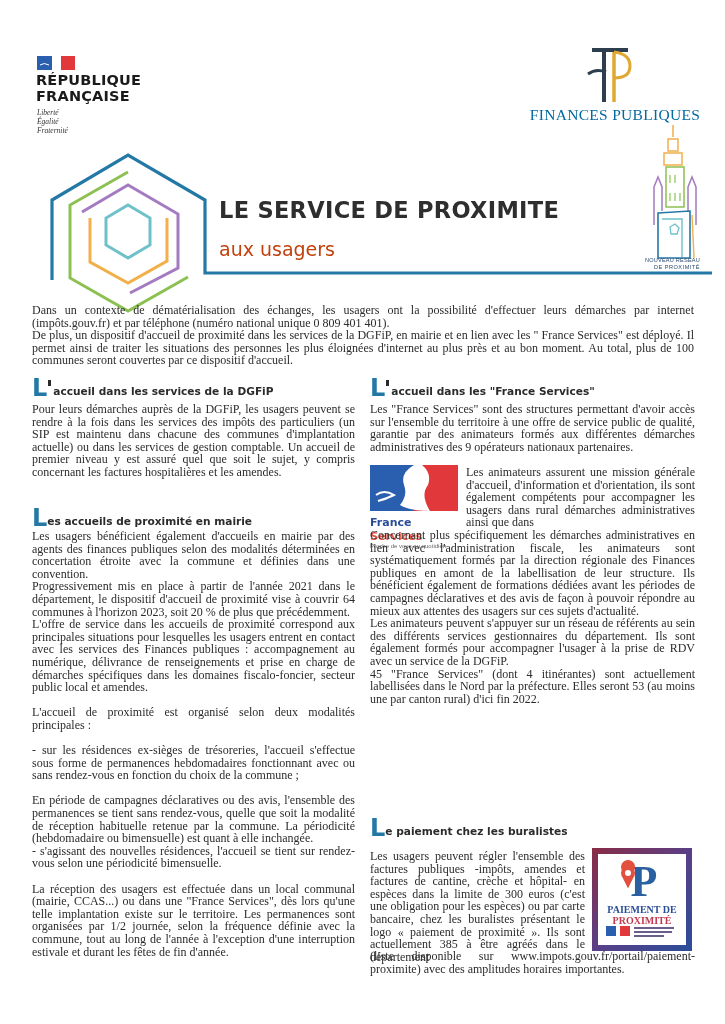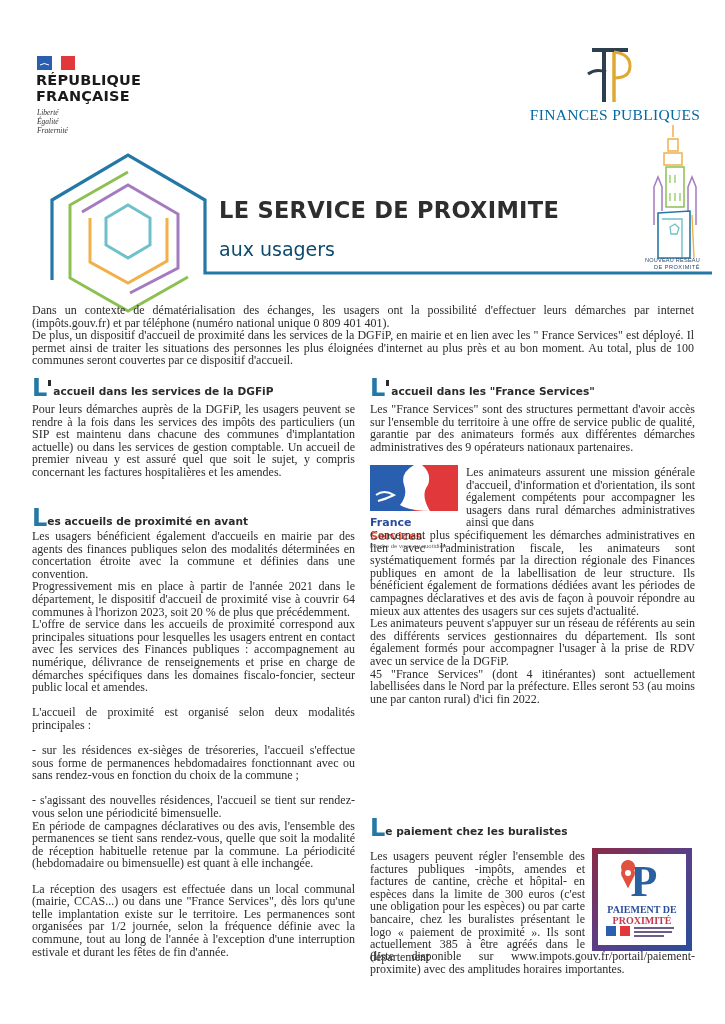--- a/index.html
+++ b/index.html
@@ -16,21 +16,21 @@
   #fp-name { left: 520px; top: 106px; width: 190px; text-align: center; font-family: "Liberation Serif", serif; font-size: 15.5px; color: #0369a1; letter-spacing: 0.3px; }
 
   
   #tower { left: 648px; top: 125px; width: 50px; height: 135px; }
   #tower-caption { left: 630px; top: 257px; width: 70px; text-align: right; font-family: "Liberation Sans", sans-serif; font-size: 5.6px; line-height: 7px; color: #2b4a72; letter-spacing: 0.5px; }
   #tower-caption div:first-child { letter-spacing: 0.2px; }
 
   
   #hex-logo { left: 0; top: 0; width: 725px; height: 320px; pointer-events: none; }
   #title { left: 219px; top: 197px; font-family: "DejaVu Sans", sans-serif; font-weight: bold; font-size: 22.5px; color: #2e2e2e; letter-spacing: 0.3px; }
-  #subtitle { left: 219px; top: 238px; font-family: "DejaVu Sans", sans-serif; font-size: 19px; color: #0c4a6e; }
+  #subtitle { left: 219px; top: 238px; font-family: "DejaVu Sans", sans-serif; font-size: 19px; color: #c2410c; }
 
   
   .txt { font-family: Liberation Serif, serif; font-size: 12px; line-height: 12.6px; color: #2b2b2b; }
   .just { text-align: justify; }
   #intro { left: 32px; top: 304px; width: 662px; }
   #intro p { margin: 0; }
 
   
   .sec-head { display: flex; align-items: flex-end; }
   .dropL { font-family: "DejaVu Sans", sans-serif; font-weight: bold; color: #2378a6; font-size: 24px; line-height: 20px; height: 20px; }
@@ -126,33 +126,33 @@
 
 <div id="sec1-head" class="abs sec-head">
   <span class="dropL">L</span>
   <span class="apos"></span>
   <span class="sec-title">accueil dans les services de la DGFiP</span>
 </div>
 <div id="sec1-body" class="abs txt just">Pour leurs démarches auprès de la DGFiP, les usagers peuvent se rendre à la fois dans les services des impôts des particuliers (un SIP est maintenu dans chacune des communes d'implantation actuelle) ou dans les services de gestion comptable. Un accueil de premier  niveau y est assuré quel que soit le sujet, y compris concernant les factures hospitalières et les amendes.</div>
 
 <div id="sec2-head" class="abs sec-head">
   <span class="dropL">L</span>
-  <span class="sec-title">es accueils de proximité en avant</span>
+  <span class="sec-title">es accueils de proximité en mairie</span>
 </div>
 <div id="sec2-body" class="abs txt just">
   <p>Les usagers bénéficient également d'accueils en mairie par des agents des finances publiques selon des modalités déterminées en concertation étroite avec la commune et définies dans une convention.</p>
   <p>Progressivement mis en place à partir de l'année 2021 dans le département, le dispositif d'accueil de proximité  vise à couvrir 64 communes à l'horizon 2023, soit 20 % de plus que précédemment.</p>
   <p>L'offre de service dans les accueils de proximité correspond aux principales situations pour lesquelles les usagers entrent en contact avec les services des Finances publiques : accompagnement au numérique, délivrance de renseignements et prise en charge de démarches spécifiques dans les domaines fiscalo-foncier, secteur public local et amendes.</p>
   <div class="gap"></div>
   <p>L'accueil de proximité est organisé selon deux modalités principales :</p>
   <div class="gap"></div>
   <p>- sur les résidences ex-sièges de trésoreries, l'accueil s'effectue sous forme de permanences hebdomadaires fonctionnant avec ou sans rendez-vous en fonction du choix de la commune ;</p>
   <div class="gap"></div>
+  <p>En période de campagnes déclaratives ou des avis, l'ensemble des permanences se tient sans rendez-vous, quelle que soit la modalité de réception habituelle retenue par la commune. La périodicité (hebdomadaire ou bimensuelle) est quant à elle inchangée.</p>
   <p>- s'agissant des nouvelles résidences, l'accueil se tient sur rendez-vous selon une périodicité bimensuelle.</p>
-  <p>En période de campagnes déclaratives ou des avis, l'ensemble des permanences se tient sans rendez-vous, quelle que soit la modalité de réception habituelle retenue par la commune. La périodicité (hebdomadaire ou bimensuelle) est quant à elle inchangée.</p>
   <div class="gap"></div>
   <p>La réception des usagers est effectuée dans un local communal (mairie, CCAS...) ou dans une "France Services", dès lors qu'une telle implantation existe sur le territoire. Les permanences sont organisées par 1/2 journée, selon la fréquence définie avec la commune, tout au long de l'année à l'exception d'une interruption estivale et durant les fêtes de fin d'année.</p>
 </div>
 
 <div id="sec3-head" class="abs sec-head">
   <span class="dropL">L</span>
   <span class="apos"></span>
   <span class="sec-title">accueil dans les "France Services"</span>
 </div>
 <div id="sec3-body-top" class="abs txt just">Les "France Services" sont des structures permettant d'avoir accès sur l'ensemble du territoire à une offre de service public de qualité, garantie par des animateurs formés aux différentes démarches administratives des 9 opérateurs nationaux partenaires.</div>

